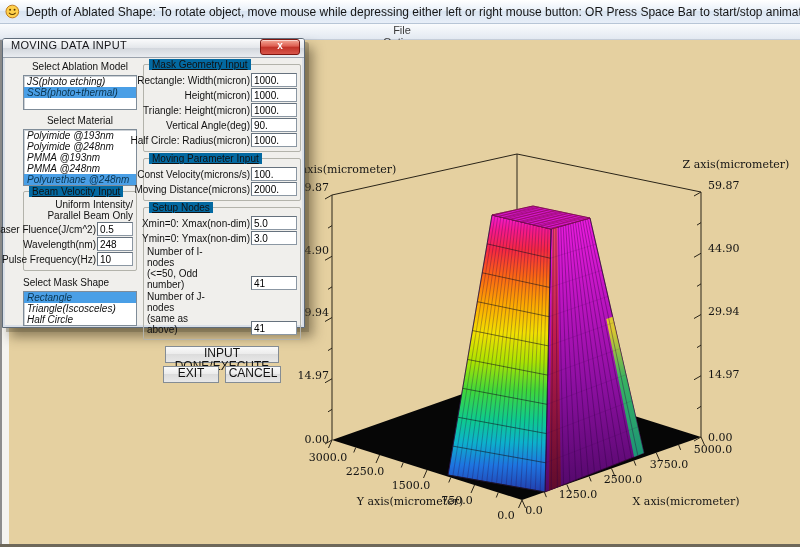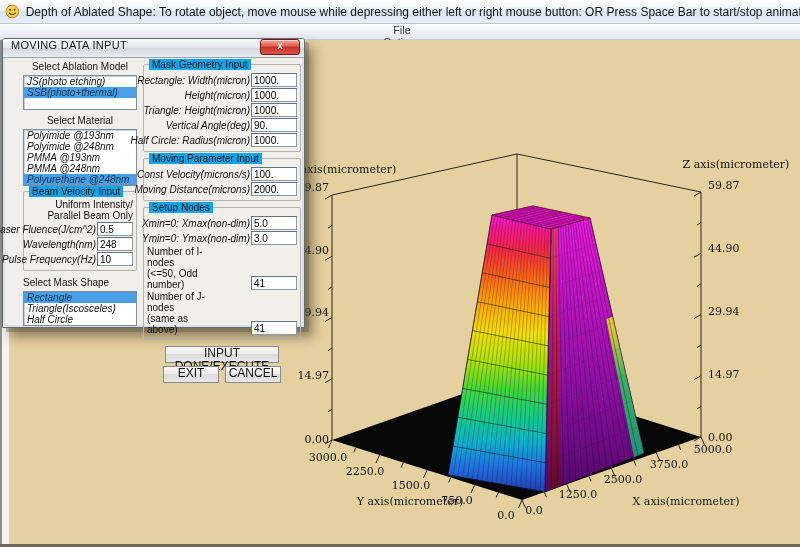--- a/index.html
+++ b/index.html
@@ -35,24 +35,24 @@
     box-shadow:inset 0 1px 0 rgba(255,255,255,.55);cursor:default;}
   .col{position:absolute;font-size:10px;color:#111;}
   .col-l{left:20px;top:22px;width:114px;}
   .col-r{left:140px;top:21px;width:158px;}
   .sec-lbl{text-align:center;margin:0 0 2px 0;height:12px;}
   .lst{background:#fff;border:1px solid #7f8c98;box-shadow:inset 1px 1px 0 #ccd1d6;margin-bottom:5px;}
   .lst .row{height:11px;line-height:11px;padding:0 3px;white-space:nowrap;overflow:hidden;font-style:italic;}
   .lst .row.sel{background:#4a9fe6;color:#0a3550;}
   .grp{border:1px solid #b3b3ab;border-radius:2px;position:relative;
     padding:7px 3px 3px 3px;margin:4px 0 6px 0;}
-  .grp-t{position:absolute;top:-6px;left:5px;background:#0ea5e9;padding:0 3px;line-height:11px;}
+  .grp-t{position:absolute;top:-6px;left:5px;background:#0369a1;padding:0 3px;line-height:11px;text-decoration:underline;}
   .note{text-align:right;line-height:11px;}
   .frow{display:flex;align-items:center;justify-content:flex-end;margin:1px 0;}
-  .frow label{text-align:right;white-space:nowrap;margin-right:1px;font-style:italic;}
+  .frow label{text-align:right;white-space:nowrap;margin-right:1px;}
   .frow input{width:40px;height:12px;font-size:10px;font-family:"Liberation Sans",sans-serif;
     border:1px solid #8b97a3;border-top-color:#66727e;border-left-color:#66727e;
     padding:0 2px;background:#fff;box-sizing:content-box;}
   .frow.tall{align-items:flex-end;gap:32px;}
   .lbl2{display:flex;flex-direction:column;align-items:flex-end;line-height:11px;margin-right:1px;}
   .btnrow{display:flex;justify-content:center;gap:6px;margin-top:3px;}
   .btn{background:linear-gradient(#fafafa,#ececec 45%,#dcdcdc 50%,#e8e8e8);
     border:1px solid #848c94;font-size:12px;font-family:"Liberation Sans",sans-serif;
     height:15px;line-height:13px;text-align:center;color:#111;cursor:default;}
   .btn-exec{width:112px;}

